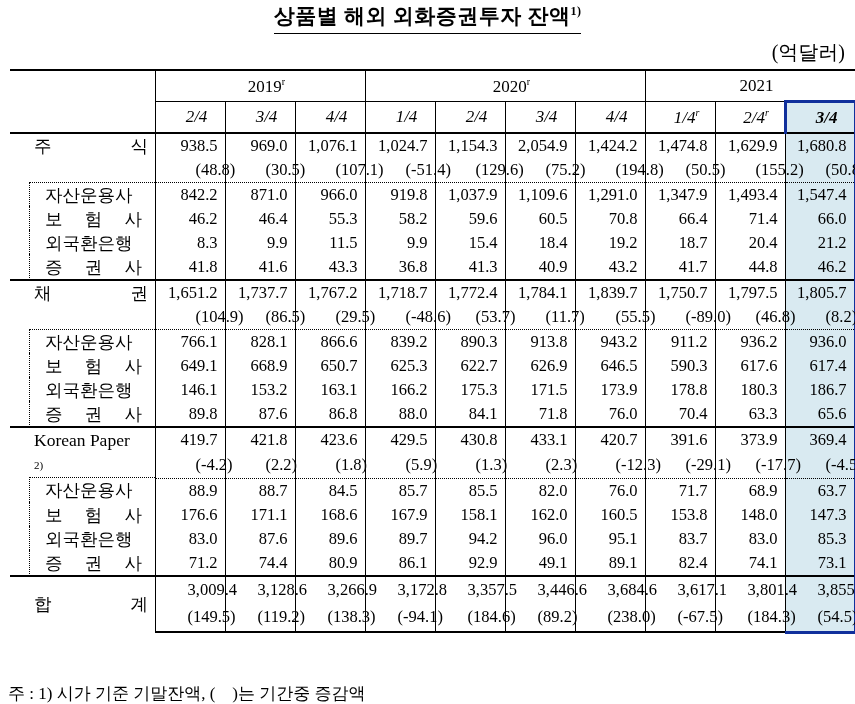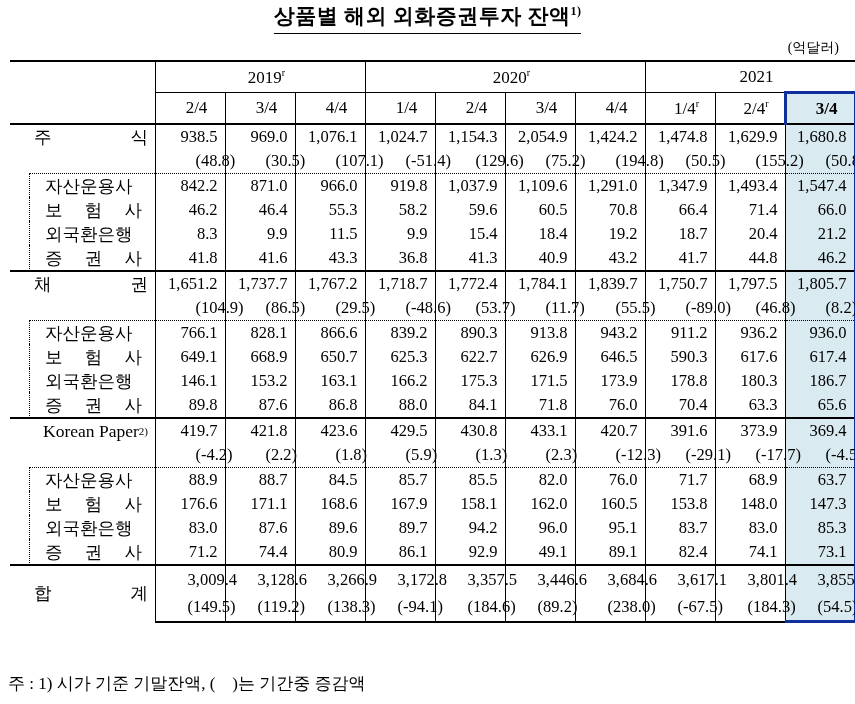--- a/index.html
+++ b/index.html
@@ -4,44 +4,44 @@
 <style>
   html,body{margin:0;padding:0;}
   body{
     width:855px;height:704px;background:#ffffff;color:#000;
     font-family:"Liberation Serif","DejaVu Serif",serif;
     overflow:hidden;
   }
   .title{ text-align:center; margin-top:2px; font-size:21px; font-weight:bold; letter-spacing:0.5px;}
   .title .t-inner{ display:inline-block; border-bottom:1.5px solid #000; padding-bottom:3px;}
   .title sup{ font-size:12px; }
-  .unit{ text-align:right; margin:5px 16px 3px 0; font-size:14px; }
+  .unit{ text-align:right; margin:5px 10px 3px 0; font-size:20px; }
 
   table{ border-collapse:collapse; table-layout:fixed; margin-left:10px; width:845px; border-top:2px solid #000; }
   th,td{ padding:0; font-weight:normal; }
   thead th{ height:29px; font-size:17px; text-align:center; vertical-align:middle;padding-left:13px; }
   th.corner{ border-bottom:2px solid #000; }
   th.year{ border-left:1px solid #000; border-bottom:1px solid #000; }
   th.year.lastgrp{ border-right:1px solid #000; }
   th.year sup, th.quarter sup{ font-size:10px; }
-  th.quarter{ border-left:1px solid #000; border-bottom:2px solid #000; }
+  th.quarter{ border-left:1px solid #000; border-bottom:2px solid #000;font-style:italic; }
 
   tbody td.num{
     border-left:1px solid #000; text-align:right; padding-right:7px;
     font-size:16.5px; height:24px; white-space:nowrap;
   }
   tr.total td.num{ height:27px;padding-left:32px; }
   tr.paren-dotted td{ border-bottom:1px dotted #000;padding-left:40px; }
   tr.section-end th, tr.section-end td{ border-bottom:2px solid #000; }
   tr.table-end td{ border-bottom:2px solid #000;font-family:Liberation Serif, serif; }
 
   th.row-label{ text-align:left; font-size:17.5px; vertical-align:top; }
   th.row-label.middle{ vertical-align:middle; }
   th.row-label .label-inner{ display:flex; justify-content:space-between; margin-left:24px; width:114px; line-height:25px; }
-  th.row-label .label-inner.single{ justify-content:flex-end; }
+  th.row-label .label-inner.single{ justify-content:space-between;flex-direction:column; }
   th.row-label sup{ font-size:11px; line-height:25px;}
   th.row-label.has-subs{ position:relative; }
   th.row-label.has-subs::after{ content:""; position:absolute; left:19px; right:0; bottom:0; border-bottom:1px dotted #000; }
 
   th.sub-label{ position:relative; text-align:right; font-size:17.5px; }
   th.sub-label::before{ content:""; position:absolute; left:19px; top:-1px; bottom:-1px; border-left:1px dotted #000; }
   th.sub-label .label-inner{ display:flex; justify-content:space-between; margin-left:35px; width:97px; }
   th.sub-label .label-inner.single{ justify-content:flex-start; }
 
   

